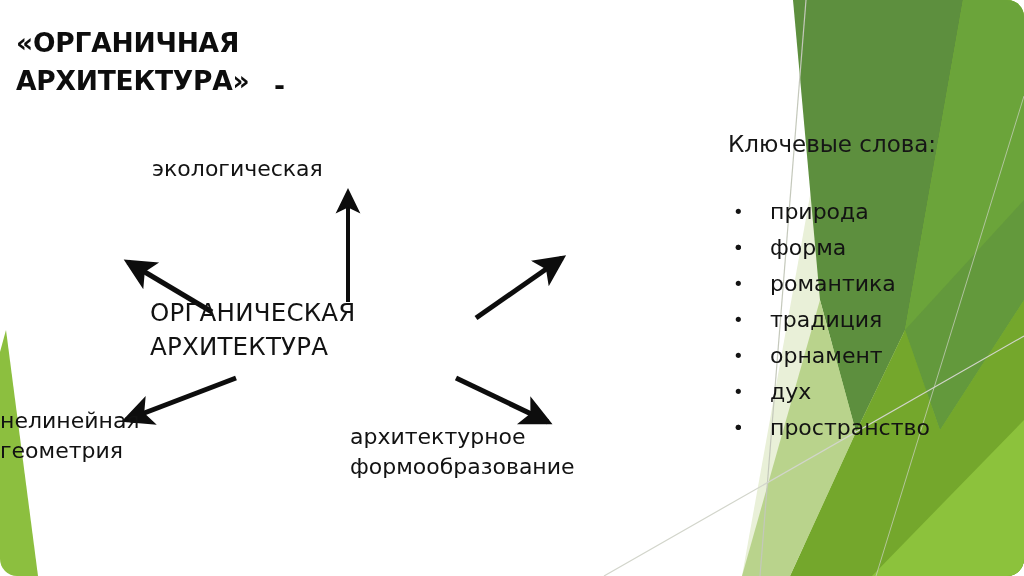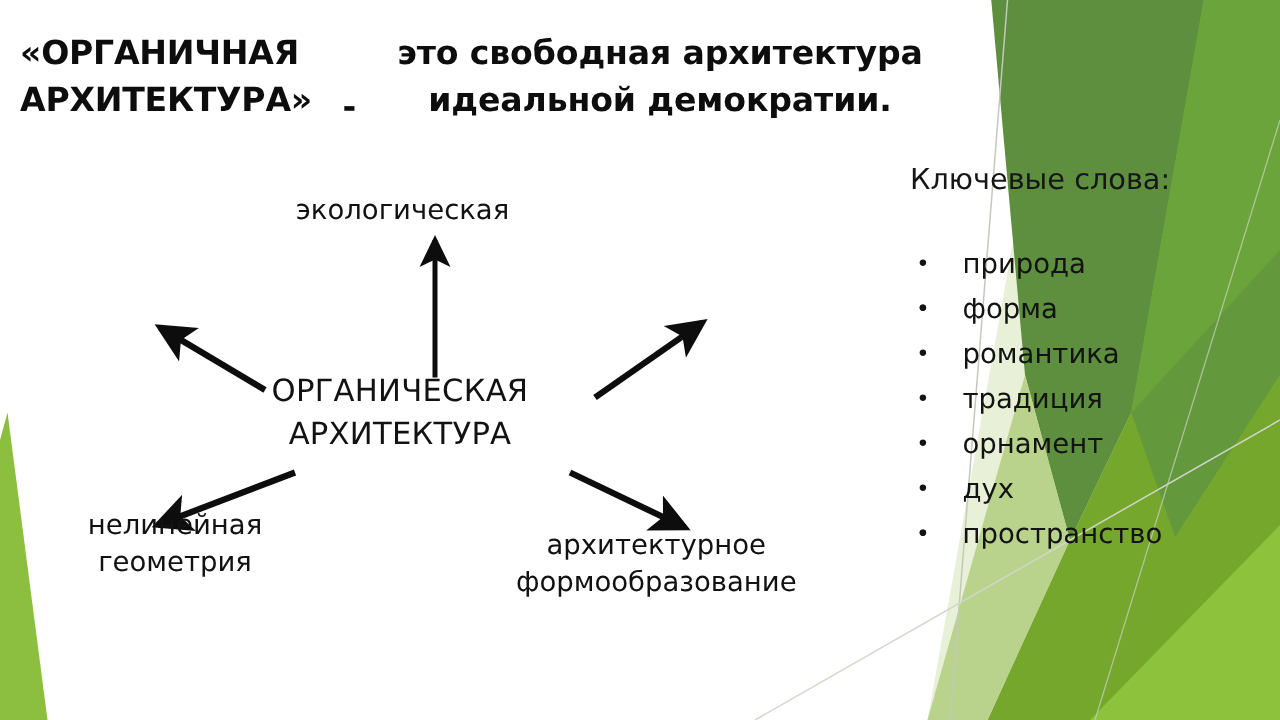--- a/index.html
+++ b/index.html
@@ -9,20 +9,21 @@
     background: #ffffff;
   }
   #slide {
     position: relative;
     width: 1024px;
     height: 576px;
     overflow: hidden;
     background: #ffffff;
     font-family: "DejaVu Sans", "Liberation Sans", sans-serif;
     color: #111111;
+    border-radius: 17px;
   }
 
   
   #bg-decoration {
     position: absolute;
     left: 0; top: 0;
     width: 1024px; height: 576px;
     pointer-events: none;
   }
 
@@ -78,21 +79,20 @@
   #diagram-arrows {
     position: absolute;
     left: 0; top: 0;
     width: 730px; height: 390px;
   }
   .node {
     position: absolute;
     font-size: 22px;
     line-height: 30px;
     color: #121212;
-    text-align: center;
     white-space: pre-line;
   }
   .node-center {
     font-size: 24.5px;
     line-height: 34px;
     letter-spacing: 0.2px;
   }
 
   
   #node-eco        { left: 152px; top: 24px;  width: 340px; }
@@ -164,21 +164,20 @@
     <polygon points="1024,420 1024,576 872,576" fill="#8cc23c"></polygon>
 
     <line x1="806" y1="0" x2="760" y2="576" stroke="#c4c8bb" stroke-width="1.2"></line>
     <line x1="1024" y1="336" x2="604" y2="576" stroke="#d2d5cb" stroke-width="1.2"></line>
     <line x1="1024" y1="96" x2="876" y2="576" stroke="#cfd3c7" stroke-width="1" opacity="0.7"></line>
   </svg>
 
   <div id="title-block">
     <div class="title-left">«ОРГАНИЧНАЯ АРХИТЕКТУРА»</div>
     <div class="title-dash">-</div>
-    <div class="title-right">это свободная архитектура идеальной демократии.</div>
   </div>
 
   <div id="diagram">
 
     <svg id="diagram-arrows" viewBox="0 0 730 390" width="730" height="390">
       <defs>
         <marker id="ah" markerWidth="7" markerHeight="7" refX="5.4" refY="3.5" orient="auto" markerUnits="strokeWidth">
           <path d="M0,0.4 L6.4,3.5 L0,6.6 L1.5,3.5 z" fill="#0d0d0d"></path>
         </marker>
       </defs>

